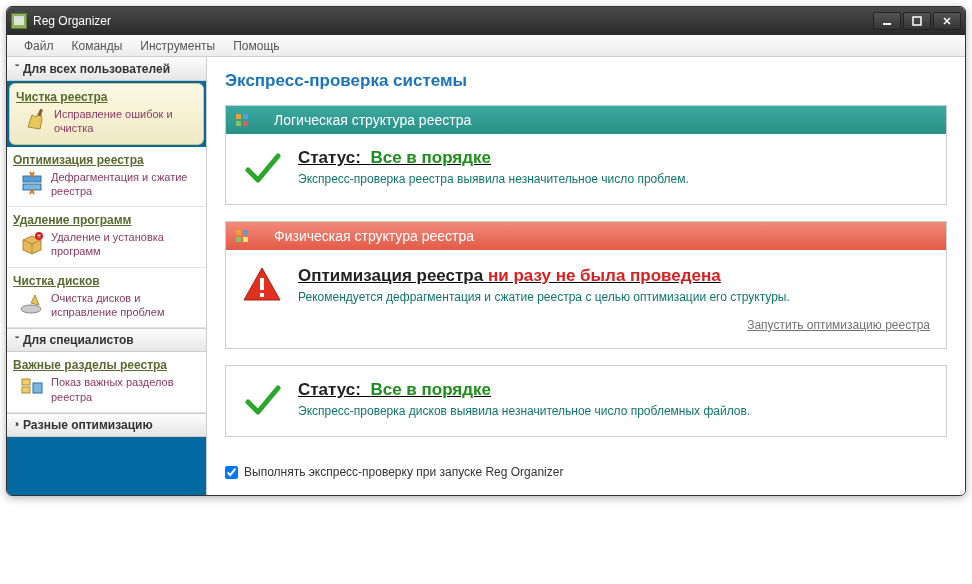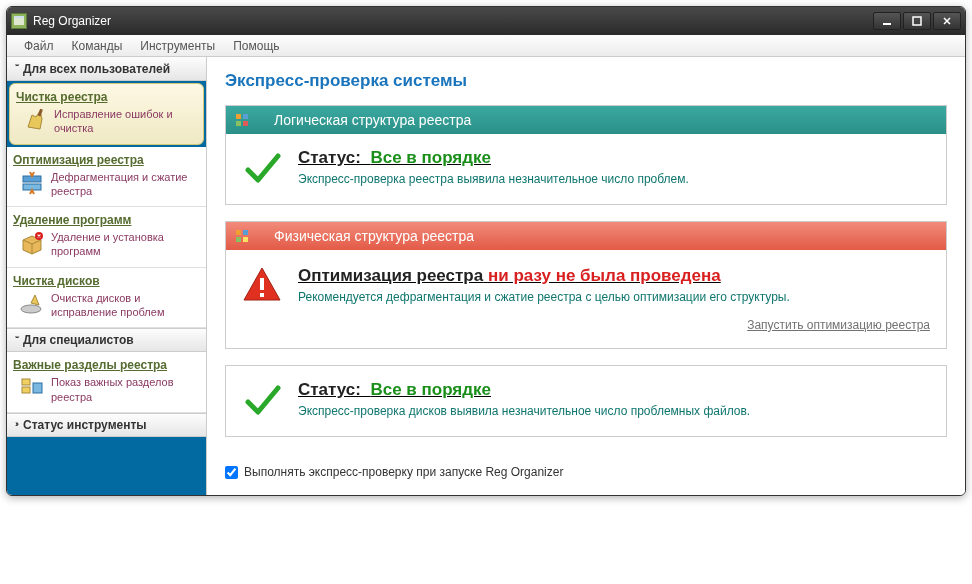--- a/index.html
+++ b/index.html
@@ -169,21 +169,21 @@
                 <rect x="14" y="8" width="9" height="10" fill="#7ab8e0" stroke="#2a6fa4"></rect>
               </svg>
           </div>
           <span class="group-desc">Показ важных разделов реестра</span>
         </div>
       </div>
 
 
       <div class="sidebar-header bottom">
         <span class="chevrons">››</span>
-        <span>Статус инструменты</span>
+        <span>Разные оптимизацию</span>
       </div>
     </div>
 
     <div class="main">
       <div class="main-title">Экспресс-проверка системы</div>
 
       <div class="card">
         <div class="card-header teal">
           <div class="card-header-icon">
             <svg width="16" height="16" viewBox="0 0 16 16">

